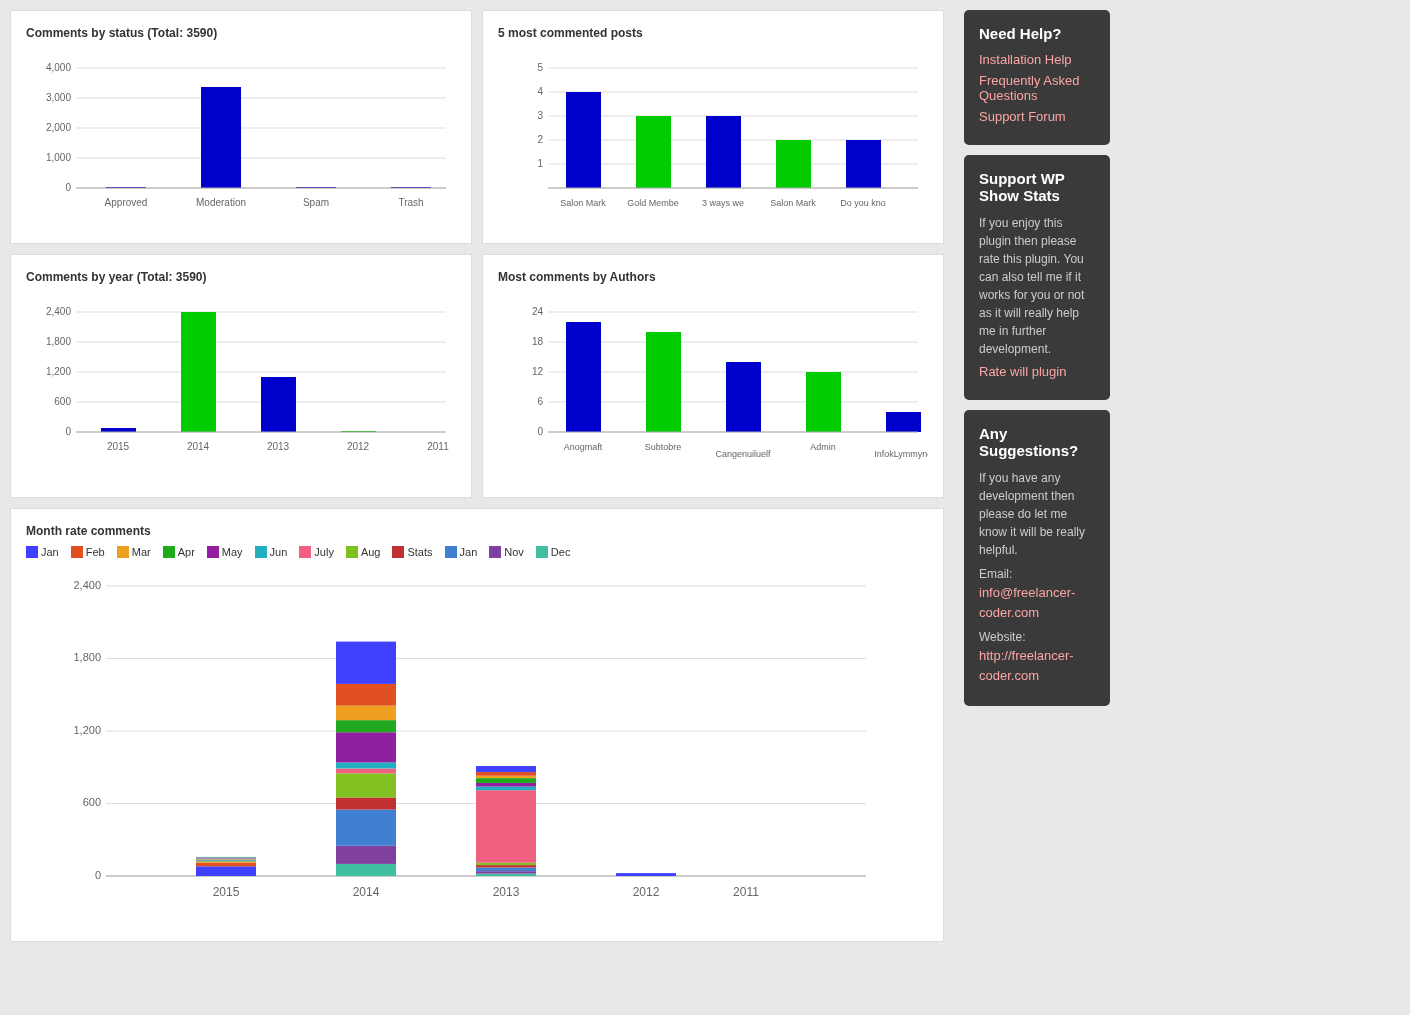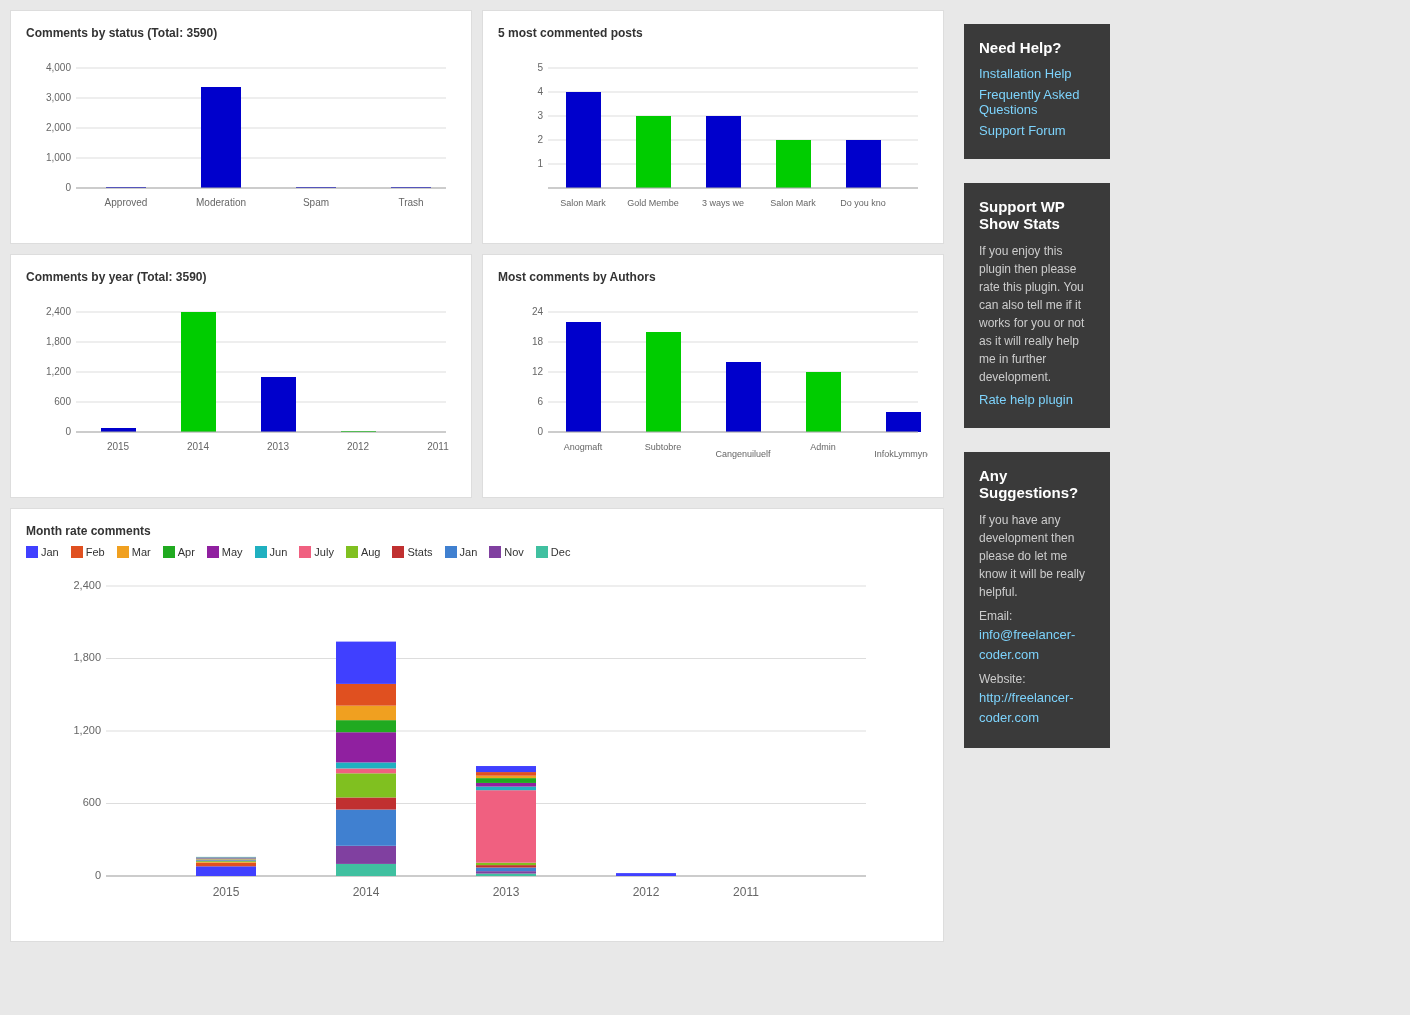--- a/index.html
+++ b/index.html
@@ -9,23 +9,23 @@
     .sidebar { width: 270px; padding: 10px; display: flex; flex-direction: column; gap: 10px; }
 
     .top-charts { display: flex; gap: 10px; margin-bottom: 10px; }
     .mid-charts { display: flex; gap: 10px; margin-bottom: 10px; }
     .chart-box { background: #fff; border: 1px solid #ddd; padding: 15px; flex: 1; }
     .bottom-chart { background: #fff; border: 1px solid #ddd; padding: 15px; }
 
     .chart-title { font-size: 12px; font-weight: bold; color: #333; margin-bottom: 8px; }
 
     
-    .widget { background: #3a3a3a; color: #fff; padding: 15px; border-radius: 0; margin-top: 14px; }
+    .widget { background: #3a3a3a; color: #fff; padding: 15px; border-radius: 5px; }
     .widget h3 { font-size: 15px; font-weight: bold; color: #fff; margin-bottom: 10px; }
-    .widget a { color: #7dd3fc; text-decoration: none; display: block; margin-bottom: 6px; font-size: 13px; }
+    .widget a { color: #fca5a5; text-decoration: none; display: block; margin-bottom: 6px; font-size: 13px; }
     .widget p { font-size: 12px; color: #ccc; line-height: 1.5; margin-bottom: 6px; }
 
     
     svg { display: block; }
 
     
     .legend { display: flex; flex-wrap: wrap; gap: 6px 12px; margin-bottom: 8px; font-size: 11px; align-items: flex-start; }
     .legend-item { display: flex; align-items: center; gap: 3px; }
     .legend-color { width: 12px; height: 12px; display: inline-block; }
   </style>
@@ -336,21 +336,21 @@
     <div class="widget">
       <h3>Need Help?</h3>
       <a href="#">Installation Help</a>
       <a href="#">Frequently Asked Questions</a>
       <a href="#">Support Forum</a>
     </div>
 
     <div class="widget">
       <h3>Support WP Show Stats</h3>
       <p>If you enjoy this plugin then please rate this plugin. You can also tell me if it works for you or not as it will really help me in further development.</p>
-      <a href="#">Rate help plugin</a>
+      <a href="#">Rate will plugin</a>
     </div>
 
     <div class="widget">
       <h3>Any Suggestions?</h3>
       <p>If you have any development then please do let me know it will be really helpful.</p>
       <p>
         <span>Email: </span><a href="#">info@freelancer-coder.com</a>
       </p>
       <p>
         <span>Website: </span><a href="#">http://freelancer-coder.com</a>

